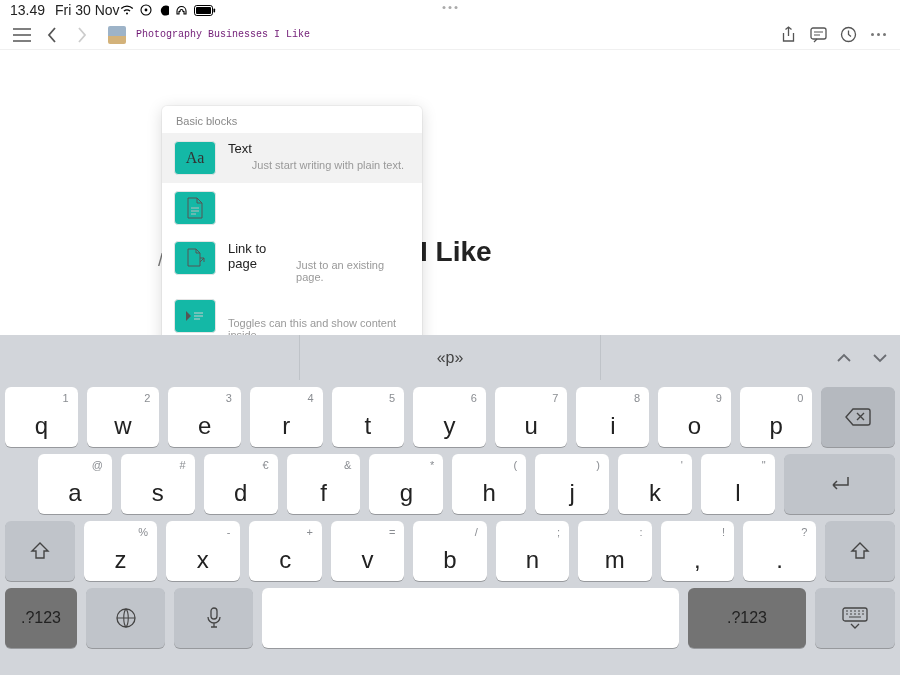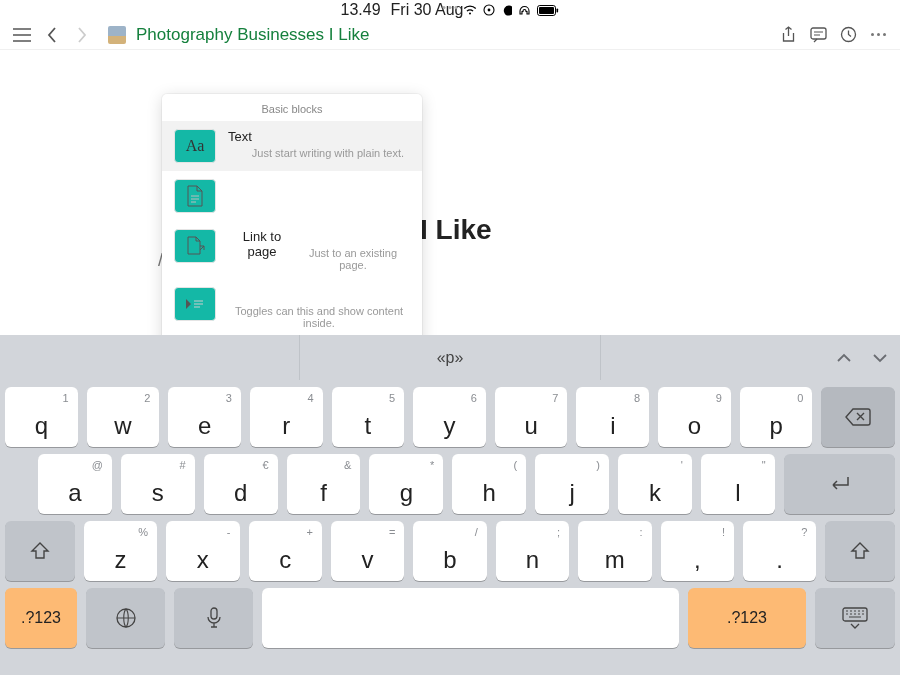--- a/index.html
+++ b/index.html
@@ -1,46 +1,46 @@
 <!DOCTYPE html>
 <html><head>
 <meta charset="utf-8">
 <style>
 * { margin: 0; padding: 0; box-sizing: border-box; -webkit-font-smoothing: antialiased; }
 html, body { width: 900px; height: 675px; overflow: hidden; font-family: -apple-system, BlinkMacSystemFont, "Segoe UI", Helvetica, Arial, sans-serif; background: #fff; color: #222; }
 
 
-.status-bar { display:flex; align-items:center; justify-content:center; height:20px; padding:0 10px; font-size:16px; font-weight:500; }
+.status-bar { display:flex; align-items:center; justify-content:flex-start; height:20px; padding:0 10px; font-size:14px; font-weight:500; }
 .status-left { display:flex; gap:10px; }
 .status-right { display:flex; gap:6px; align-items:center; }
 .status-icon { display:inline-flex; }
 
 
 .toolbar { display:flex; align-items:center; height:30px; padding:0 10px; gap:6px; border-bottom:1px solid #f0f0f0; }
 .tb-icon { width:24px; height:24px; display:flex; align-items:center; justify-content:center; color:#555; }
 .tb-icon.disabled { color:#ccc; }
 .page-icon { width:18px; height:18px; border-radius:2px; background:linear-gradient(180deg,#9db3c8 0%,#9db3c8 58%,#d3b27a 58%,#d3b27a 100%); display:inline-block; margin:0 4px 0 8px; }
-.toolbar-title { font-size:17px; color:#15803d; }
+.toolbar-title { font-size:10px; color:#701a75;font-family:Liberation Mono, monospace; }
 .tb-spacer { flex:1; }
 .dots-cluster { display:flex; gap:3px; justify-content:center; }
 .dots-cluster span { width:3px; height:3px; border-radius:50%; background:#777; }
 
 
 .app-handle { position:absolute; top:6px; left:50%; transform:translateX(-50%); display:flex; gap:3px; }
 .app-handle span { width:3px; height:3px; border-radius:50%; background:#aaa; }
 
 
 .content { position:relative; height:285px; }
-.page-title { position:absolute; top:164px; left:420px; font-size:28px; font-weight:700; }
+.page-title { position:absolute; top:186px; left:420px; font-size:28px; font-weight:700; }
 .link1 { position:absolute; top:283px; left:420px; font-size:14px; color:#444; }
 .link2 { position:absolute; top:307px; left:420px; font-size:14px; color:#444; }
 .caret-bar { position:absolute; top:200px; left:158px; font-size:18px; color:#777; }
 
 
-.menu { position:absolute; top:44px; left:162px; width:260px; background:#fff; border-radius:5px; box-shadow:0 3px 16px rgba(0,0,0,0.15), 0 0 0 1px rgba(0,0,0,0.04); overflow:hidden;text-align:center; }
+.menu { position:absolute; top:56px; left:162px; width:260px; background:#fff; border-radius:5px; box-shadow:0 3px 16px rgba(0,0,0,0.15), 0 0 0 1px rgba(0,0,0,0.04); overflow:hidden; }
 .menu-header { font-size:11px; color:#888; padding:9px 14px 6px; }
 .menu-item { display:flex; gap:12px; align-items:flex-start; padding:8px 12px; }
 .menu-item.selected { background:#f2f2f2; }
 .menu-icon { width:42px; height:34px; border:1px solid #e4e4e4; border-radius:4px; background:#14b8a6; display:flex; align-items:center; justify-content:center; color:#333; flex-shrink:0; }
 .menu-icon.aa { font-family:Georgia, serif; font-size:16px; }
 .menu-texts { display:flex; flex-direction:row; }
 .menu-title { font-size:13px; color:#222; }
 .menu-desc { font-size:11px; color:#999; margin-top:18px; }
 
 
@@ -59,40 +59,40 @@
 .row1 .key { width:79px; }
 .row1 .key.backspace { width:80px; background:#b5b9bf; }
 .row2 { padding-left:38px; }
 .row2 .key { width:79px; }
 .row2 .key.return { width:119px; background:#c0c4ca; }
 .row3 .key { width:79px; }
 .row3 .key.shift { width:75px; background:#c0c4ca; }
 .row3 .key.shift.right { width:75px; }
 .row4 { padding-bottom:7px; }
 .row4 .key { width:79px; }
-.row4 .key.mode { width:72px; background:#fdba74; font-size:16px; align-items:center; padding-bottom:0; }
+.row4 .key.mode { width:72px; background:#737373; font-size:16px; align-items:center; padding-bottom:0; }
 .row4 .space { flex:1; background:#fff; }
 .row4 .hide { width:80px; background:#c0c4ca; }
 .row4 .mode.right { width:118px; }
 
 svg { display:block; }
 </style>
 </head>
 <body>
 
 <div class="app-handle">
     <span></span>
     <span></span>
     <span></span>
   </div>
 
 <div class="status-bar">
   <div class="status-left">
     <span>13.49</span>
-    <span>Fri 30 Aug</span>
+    <span>Fri 30 Nov</span>
   </div>
   <div class="status-right">
     <span class="status-icon">
         <svg width="14" height="11" viewBox="0 0 14 11">
           <path d="M7 9.5a1 1 0 100-2 1 1 0 000 2zm-2.6-2.9a3.8 3.8 0 015.2 0l.9-.9a5 5 0 00-7 0zM1.7 3.9a7.5 7.5 0 0110.6 0l.9-.9a8.8 8.8 0 00-12.4 0z" fill="#000"></path>
         </svg>
       </span>
     <span class="status-icon">
         <svg width="12" height="12" viewBox="0 0 12 12">
           <circle cx="6" cy="6" r="5" fill="none" stroke="#000" stroke-width="1.1"></circle>

